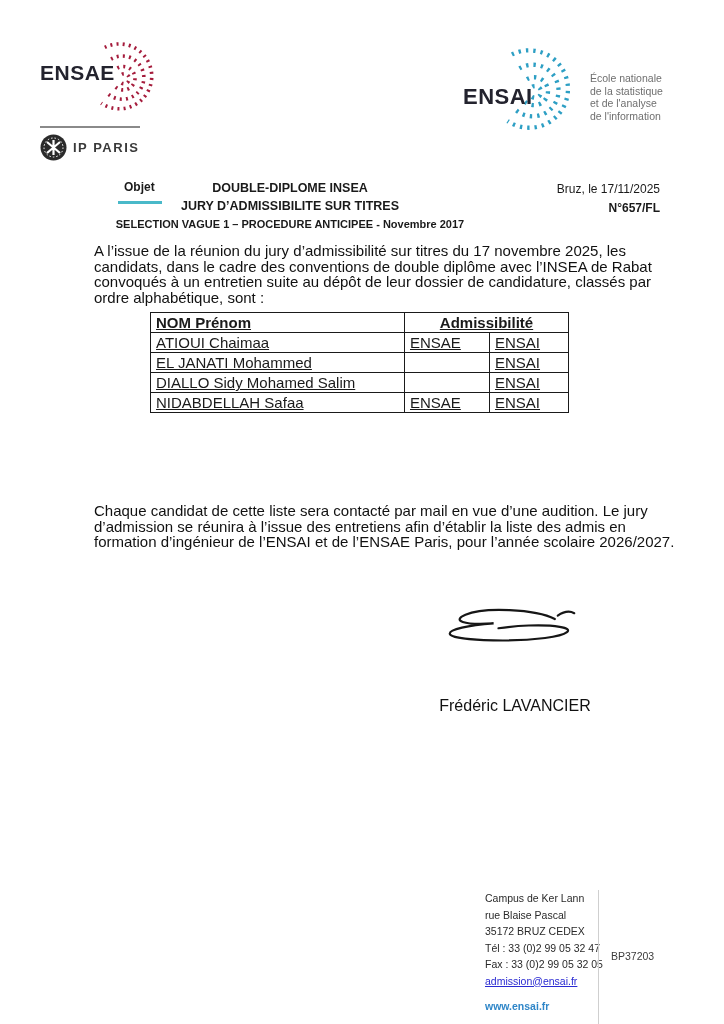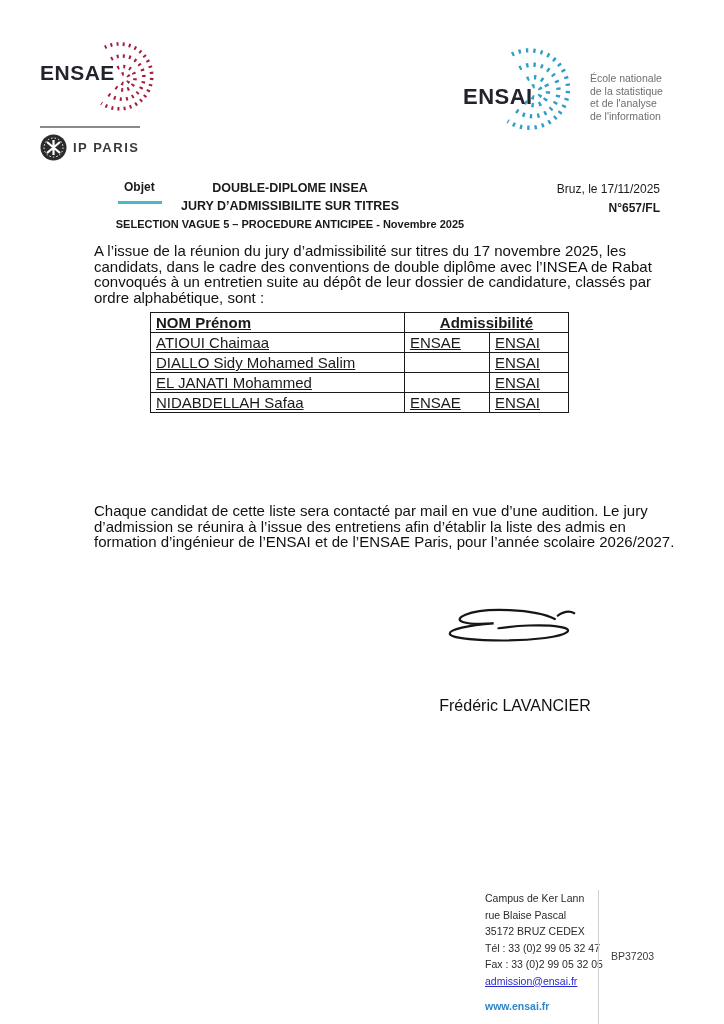--- a/index.html
+++ b/index.html
@@ -103,21 +103,21 @@
       <div>de l'information</div>
     </div>
   </div>
 
   <div class="objet">Objet</div>
   <div class="objet-underline"></div>
 
   <div class="title-block">
     <div class="t">DOUBLE-DIPLOME INSEA</div>
     <div class="t">JURY D’ADMISSIBILITE SUR TITRES</div>
-    <div class="t3">SELECTION VAGUE 5 – PROCEDURE ANTICIPEE - Novembre 2025</div>
+    <div class="t3">SELECTION VAGUE 1 – PROCEDURE ANTICIPEE - Novembre 2017</div>
   </div>
 
   <div class="meta-right">
     <div>Bruz, le 17/11/2025</div>
     <div class="ref">N°657/FL</div>
   </div>
 
   <div class="para para1">A l’issue de la réunion du jury d’admissibilité sur titres du 17 novembre 2025, les candidats, dans le cadre des conventions de double diplôme avec l’INSEA de Rabat convoqués à un entretien suite au dépôt de leur dossier de candidature, classés par ordre alphabétique, sont :</div>
 
   <div class="tbl-wrap">
@@ -133,26 +133,26 @@
           <th class="center" colspan="2">Admissibilité</th>
         </tr>
       </thead>
       <tbody>
         <tr>
           <td>ATIOUI Chaimaa</td>
           <td>ENSAE</td>
           <td>ENSAI</td>
         </tr>
         <tr>
-          <td>DIALLO Sidy Mohamed Salim</td>
+          <td>EL JANATI Mohammed</td>
           <td></td>
           <td>ENSAI</td>
         </tr>
         <tr>
-          <td>EL JANATI Mohammed</td>
+          <td>DIALLO Sidy Mohamed Salim</td>
           <td></td>
           <td>ENSAI</td>
         </tr>
         <tr>
           <td>NIDABDELLAH Safaa</td>
           <td>ENSAE</td>
           <td>ENSAI</td>
         </tr>
       </tbody>
     </table>

